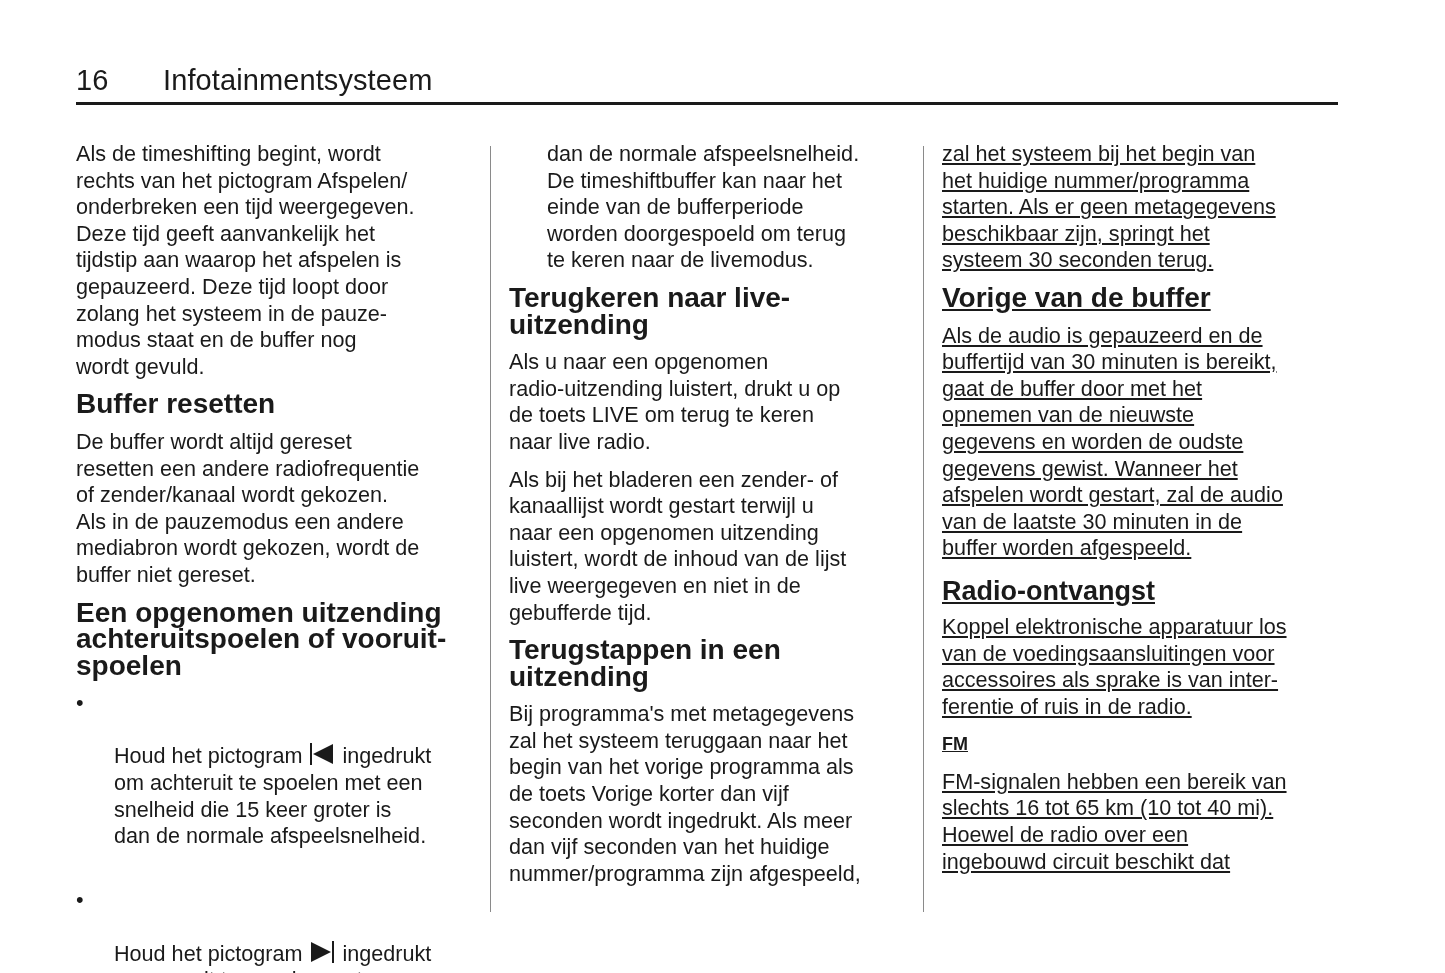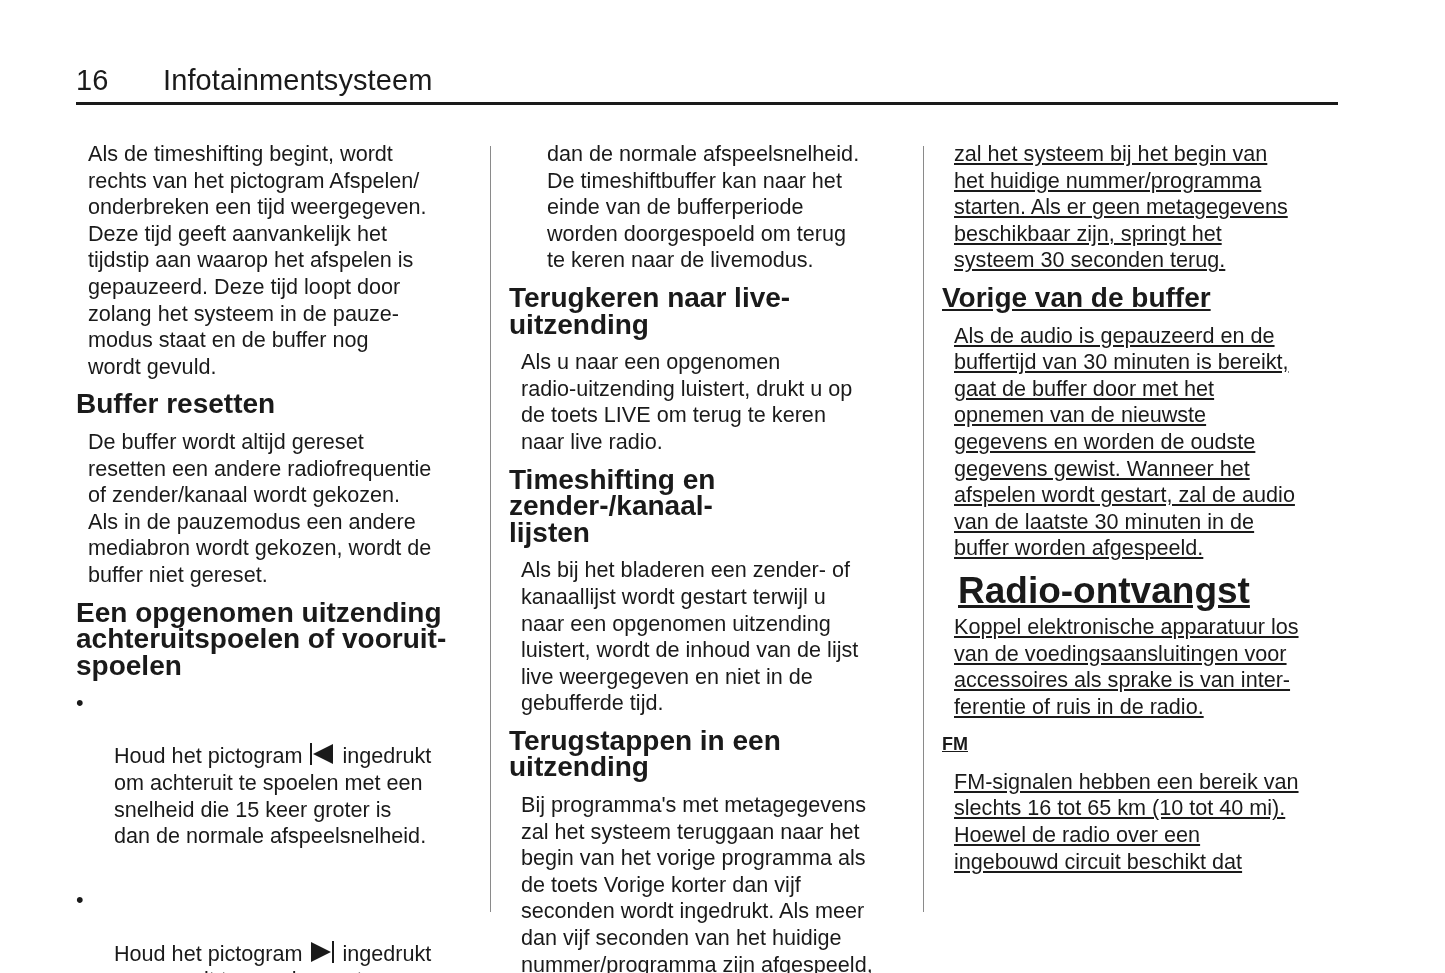--- a/index.html
+++ b/index.html
@@ -51,33 +51,33 @@
     .divider {
       position: absolute;
       width: 1px;
       background: #8a8a8a;
       top: 146px;
       height: 766px;
     }
     .div1 { left: 490px; }
     .div2 { left: 923px; }
     p {
-      margin: 0 0 11px 12px;
+      margin: 0 0 11px 0;
       white-space: pre-line;
     }
     h3 {
       margin: 0 0 11px 0;
       font-size: 28px;
       line-height: 26.6px;
       font-weight: bold;
       white-space: pre-line;
     }
     h2 {
-      margin: 8px 0 5px 16px;
-      font-size: 37px;
+      margin: 8px 0 5px 0;
+      font-size: 27px;
       line-height: 36px;
       font-weight: bold;
     }
     .bullet {
       position: relative;
       padding-left: 38px;
       margin: 0 0 11px 0;
       white-space: pre-line;
     }
     .bullet .dot {
@@ -155,22 +155,20 @@
   <p class="cont">dan de normale afspeelsnelheid.
 De timeshiftbuffer kan naar het
 einde van de bufferperiode
 worden doorgespoeld om terug
 te keren naar de livemodus.</p>
   <h3>Terugkeren naar live-uitzending</h3>
   <p>Als u naar een opgenomen
 radio-uitzending luistert, drukt u op
 de toets LIVE om terug te keren
 naar live radio.</p>
-  <h3>Timeshifting en zender-/kanaal-
-lijsten</h3>
   <p>Als bij het bladeren een zender- of
 kanaallijst wordt gestart terwijl u
 naar een opgenomen uitzending
 luistert, wordt de inhoud van de lijst
 live weergegeven en niet in de
 gebufferde tijd.</p>
   <h3>Terugstappen in een uitzending</h3>
   <p>Bij programma's met metagegevens
 zal het systeem teruggaan naar het
 begin van het vorige programma als

